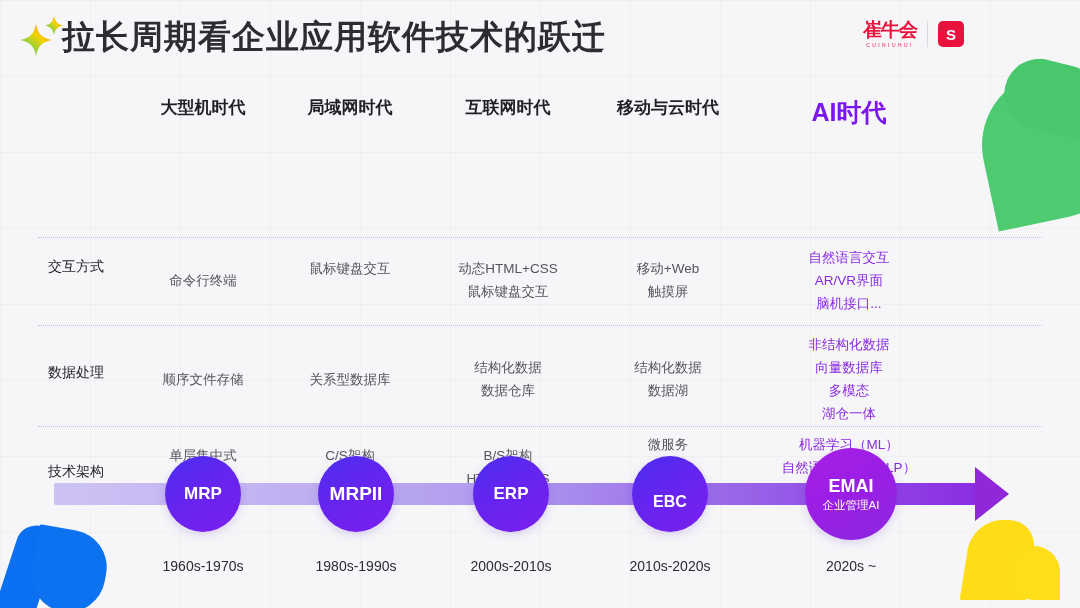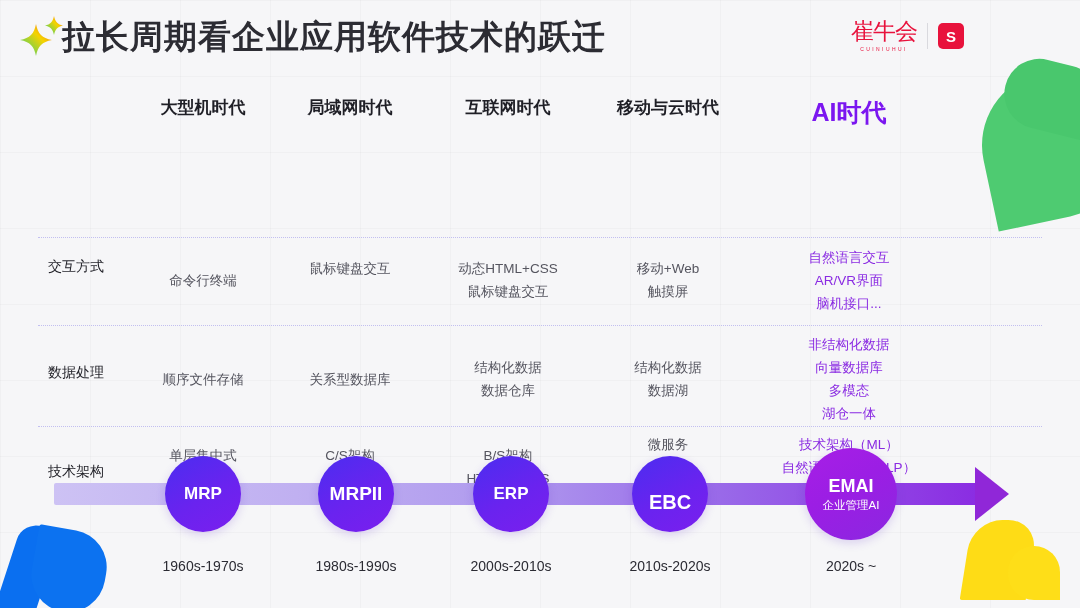--- a/index.html
+++ b/index.html
@@ -60,21 +60,21 @@
   
   .header{position:absolute;left:0;top:0;width:982px;height:76px;}
   .sparkle{position:absolute;left:20px;top:14px;width:46px;height:46px;}
   .title{
     position:absolute;left:62px;top:15px;
     font-size:33px;font-weight:bold;color:#2c2c33;letter-spacing:1px;
     white-space:nowrap;
   }
   .brand{position:absolute;right:18px;top:20px;display:flex;align-items:center;gap:10px;}
   .brand-cn{
-    color:#e8123c;font-weight:normal;font-size:23px;letter-spacing:-1px;line-height:1;
+    color:#e8123c;font-weight:bold;font-size:19px;letter-spacing:-1px;line-height:1;
   }
   .brand-en{
     color:#e8123c;font-size:5px;letter-spacing:2.4px;margin-top:3px;text-align:center;
   }
   .brand-sep{width:1px;height:26px;background:#d9d9de;}
   .brand-mark{
     width:26px;height:26px;background:#e8123c;border-radius:5px;
     color:#fff;font-size:15px;font-weight:bold;
     display:flex;align-items:center;justify-content:center;
   }
@@ -236,21 +236,21 @@
         <div class="cell" style="left: 508px; top: 362px;">
           <div>B/S架构</div>
           <div>HTTP/HTTPS</div>
         </div>
         <div class="cell" style="left: 668px; top: 350.5px;">
           <div>微服务</div>
           <div>容器</div>
           <div>DevOps</div>
         </div>
         <div class="cell ai" style="left: 849px; top: 350.5px;">
-          <div>技术架构（ML）</div>
+          <div>机器学习（ML）</div>
           <div>自然语言处理（NLP）</div>
           <div>生成式AI、强化学习</div>
         </div>
       </div>
   </div>
 
   <div class="timeline">
     <div class="tl-bar"></div>
     <div class="tl-arrow"></div>
     <div id="nodes">
@@ -260,21 +260,21 @@
         <div class="era" style="left: 203px;">1960s-1970s</div>
         <div class="node" style="left: 356px; width: 76px; height: 76px; top: 16px; background: linear-gradient(150deg, rgb(75, 45, 240) 0%, rgb(106, 35, 239) 55%, rgb(122, 31, 238) 100%);">
           <div class="nm" style="font-size: 19px;">MRPII</div>
         </div>
         <div class="era" style="left: 356px;">1980s-1990s</div>
         <div class="node" style="left: 511px; width: 76px; height: 76px; top: 16px; background: linear-gradient(150deg, rgb(75, 45, 240) 0%, rgb(106, 35, 239) 55%, rgb(122, 31, 238) 100%);">
           <div class="nm" style="font-size: 17px;">ERP</div>
         </div>
         <div class="era" style="left: 511px;">2000s-2010s</div>
         <div class="node" style="left: 670px; width: 76px; height: 76px; top: 16px; background: linear-gradient(150deg, rgb(75, 45, 240) 0%, rgb(106, 35, 239) 55%, rgb(122, 31, 238) 100%);">
-          <div class="nm" style="font-size: 20px; margin-top: 16px;">EBC</div>
+          <div class="nm" style="font-size: 16px; margin-top: 16px;">EBC</div>
         </div>
         <div class="era" style="left: 670px;">2010s-2020s</div>
         <div class="node" style="left: 851px; width: 92px; height: 92px; top: 8px; background: linear-gradient(150deg, rgb(167, 31, 230) 0%, rgb(155, 30, 228) 45%, rgb(139, 39, 224) 100%);">
           <div class="nm" style="font-size: 18px;">EMAI</div>
           <div class="sub">企业管理AI</div>
         </div>
         <div class="era" style="left: 851px;">2020s ~</div>
       </div>
   </div>
 

